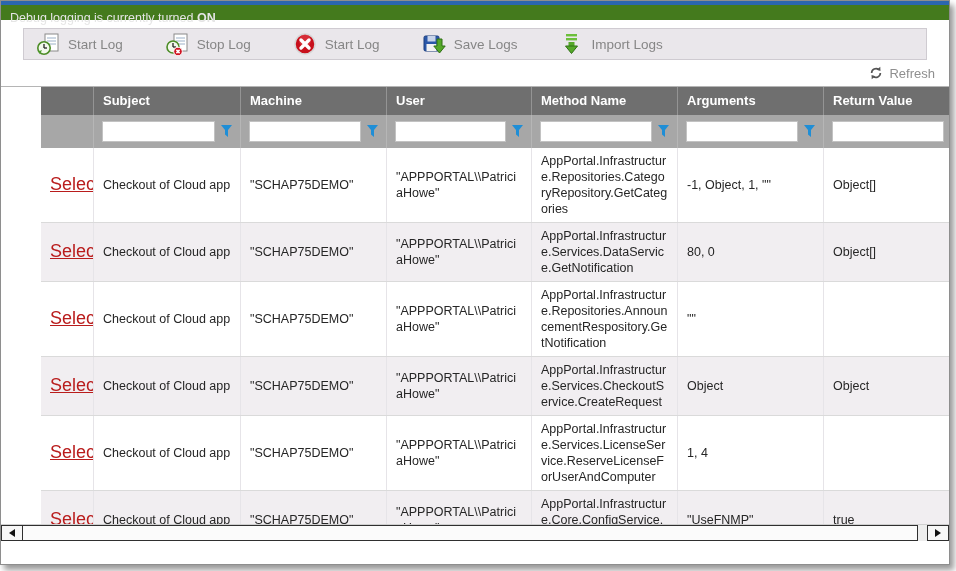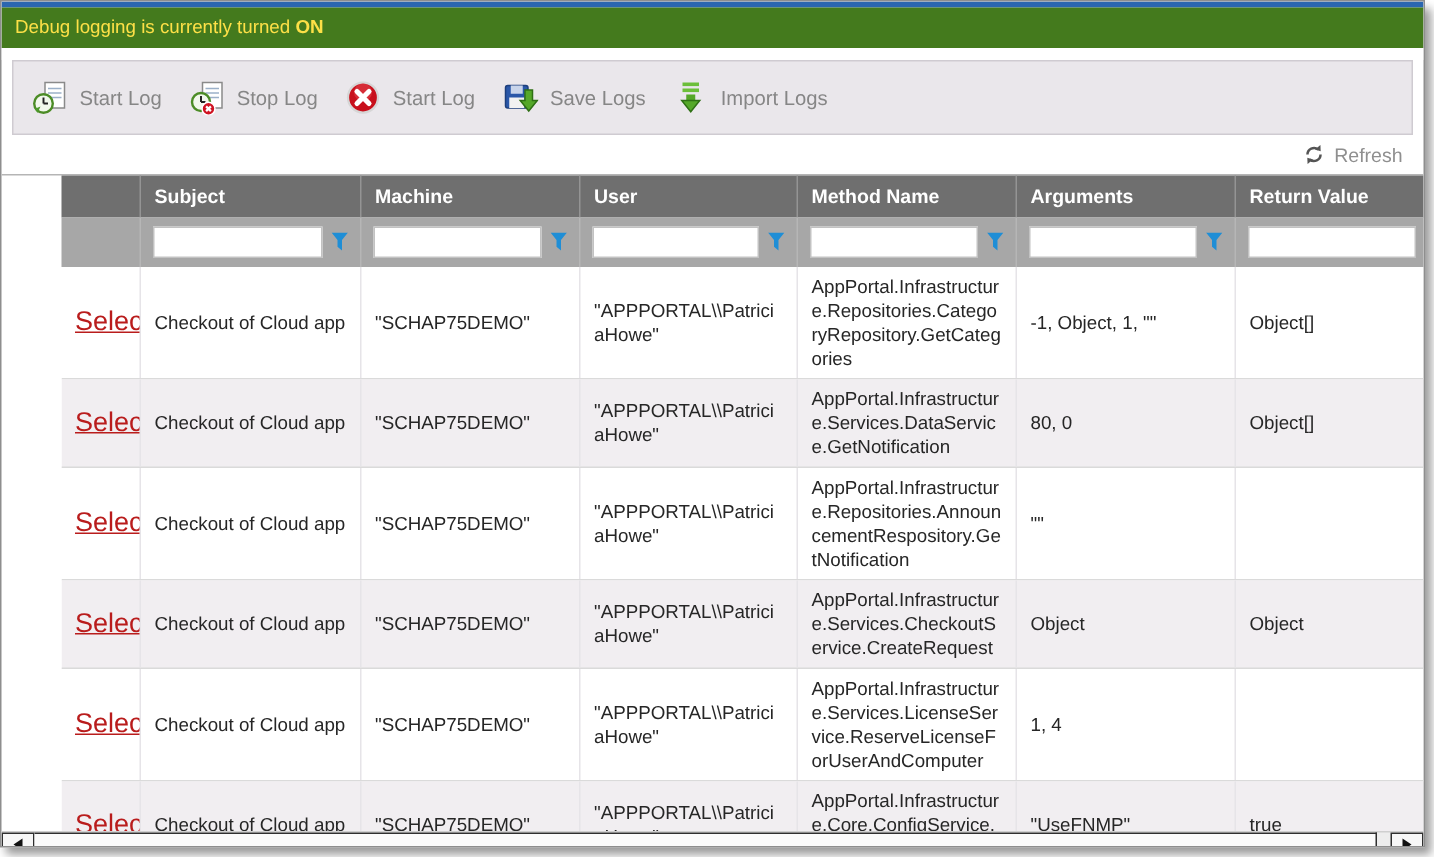--- a/index.html
+++ b/index.html
@@ -4,28 +4,28 @@
 <style>
   * { box-sizing: border-box; margin: 0; padding: 0; }
   html,body { width: 956px; height: 571px; background:#fff; font-family:"Liberation Sans","DejaVu Sans",sans-serif; }
   .window{
     position:absolute; left:0; top:0; width:950px; height:565px;
     border:1px solid #8e8e8e; background:#fff; overflow:hidden;
     box-shadow:4px 5px 6px rgba(0,0,0,.4);
   }
   .top-strip{ height:4px; background:#2b66b0; }
   .banner{
-    height:27px; background:#447a1d; color:#fde047; font-size:12.5px;
+    height:15px; background:#447a1d; color:#e5e5e5; font-size:12.5px;
     line-height:27px; padding-left:9px;
   }
   .banner b{ font-weight:bold; }
   .gap8{ height:8px; background:#fff; }
   .toolbar{
-    margin:0 7px; height:50px; background:#eae7eb; border:1px solid #cfcbd1;
-    display:flex; align-items:center; padding-left:12px; gap:18px;
+    margin:0 22px; height:32px; background:#eae7eb; border:1px solid #cfcbd1;
+    display:flex; align-items:center; padding-left:12px; gap:42px;
   }
   .tb-btn{ display:flex; align-items:center; gap:8px; color:#868686; font-size:13.5px; cursor:pointer; background:none; border:none; font-family:inherit; }
   .tb-btn svg{ display:block; }
   .refresh-row{
     height:26px; display:flex; justify-content:flex-end; align-items:center;
     padding-right:14px; gap:6px; color:#8f8f8f; font-size:13px;
   }
   .grid{ border-top:1px solid #b5b5b5;padding-left:40px; }
   .hdr-row{ display:flex; height:28px; background:#6f6f6f; }
   .hdr-cell{

